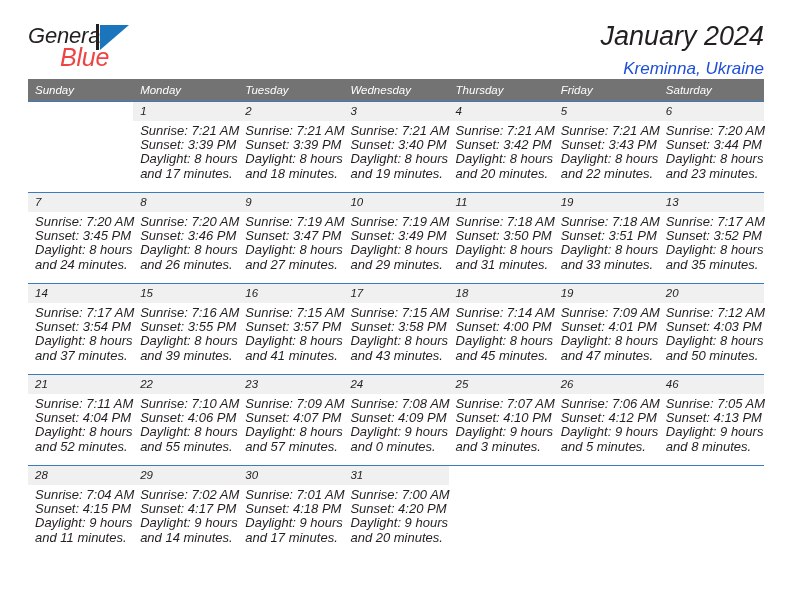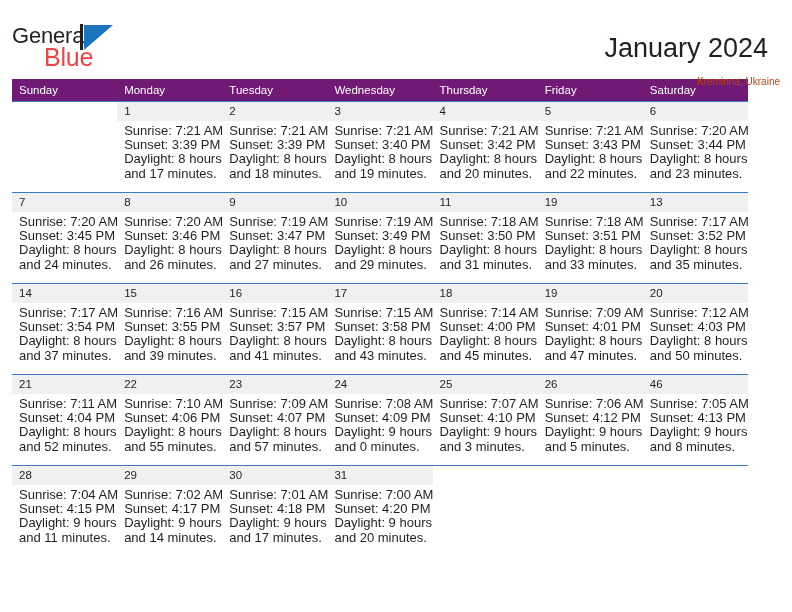--- a/index.html
+++ b/index.html
@@ -12,21 +12,22 @@
     height: 612px;
     font-family: "Liberation Sans", sans-serif;
     color: #000000;
     overflow: hidden;
   }
   .page {
     position: relative;
     width: 792px;
     height: 548px;
     box-sizing: border-box;
-    padding: 0 12px;
+    padding: 0 28px;
+    font-style: italic;
   }
 
   
   .header {
     display: flex;
     align-items: flex-start;
     justify-content: space-between;
     height: 74px;
     padding-top: 22px;
     box-sizing: border-box;
@@ -82,36 +83,37 @@
 
   .title-block {
     text-align: right;
     padding-top: 0px;
   }
   .cal-title {
     font-size: 27px;
     color: #231f20;
     line-height: 1.1;
     font-weight: normal;
-    margin: 12px;
+    margin: 0;
   }
   .cal-subtitle {
-    font-size: 10px;
-    color: #c2410c;
+    font-size: 17px;
+    color: #1d4ed8;
+    margin-top: 7px;
   }
 
   
   .cal {
     width: 736px;
     border-collapse: collapse;
     table-layout: fixed;
     margin-top: 5px;
   }
   .cal th {
-    background: #701a75;
+    background: #737373;
     color: #ffffff;
     font-size: 11.5px;
     font-weight: normal;
     text-align: left;
     padding: 5px 0 5px 7px;
     height: 11px;
     border: none;
   }
   .cal td {
     vertical-align: top;

